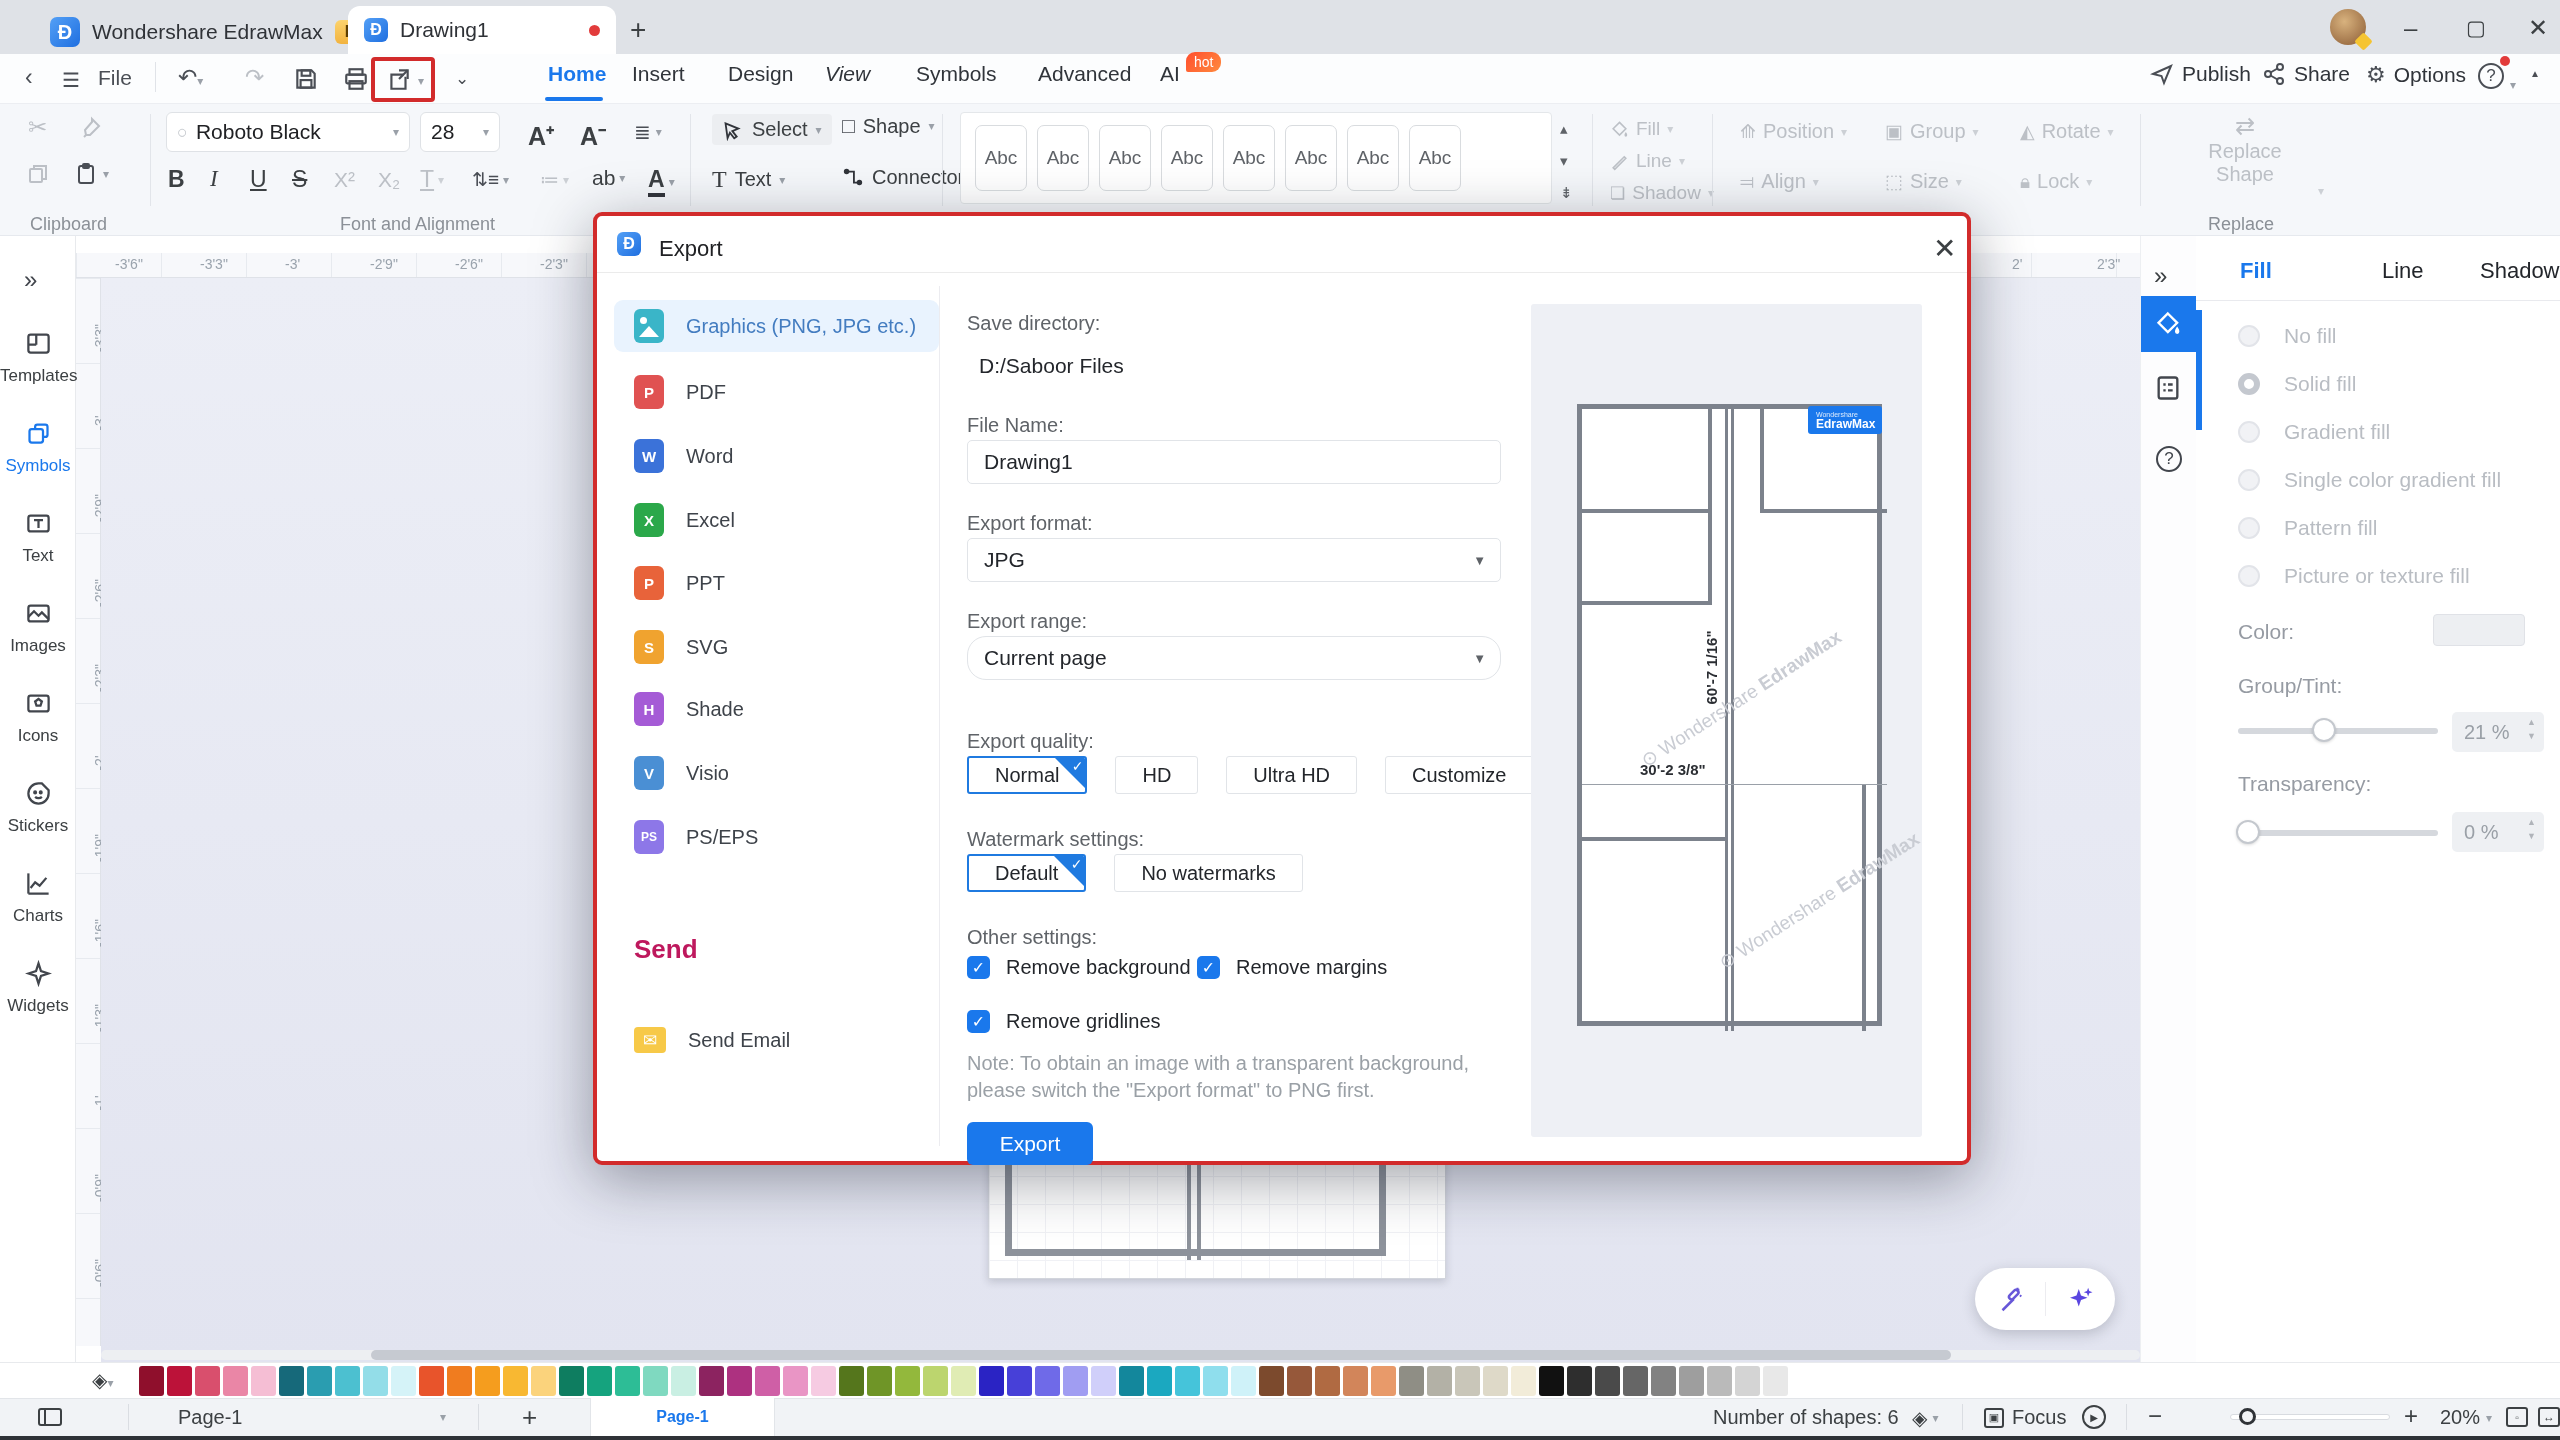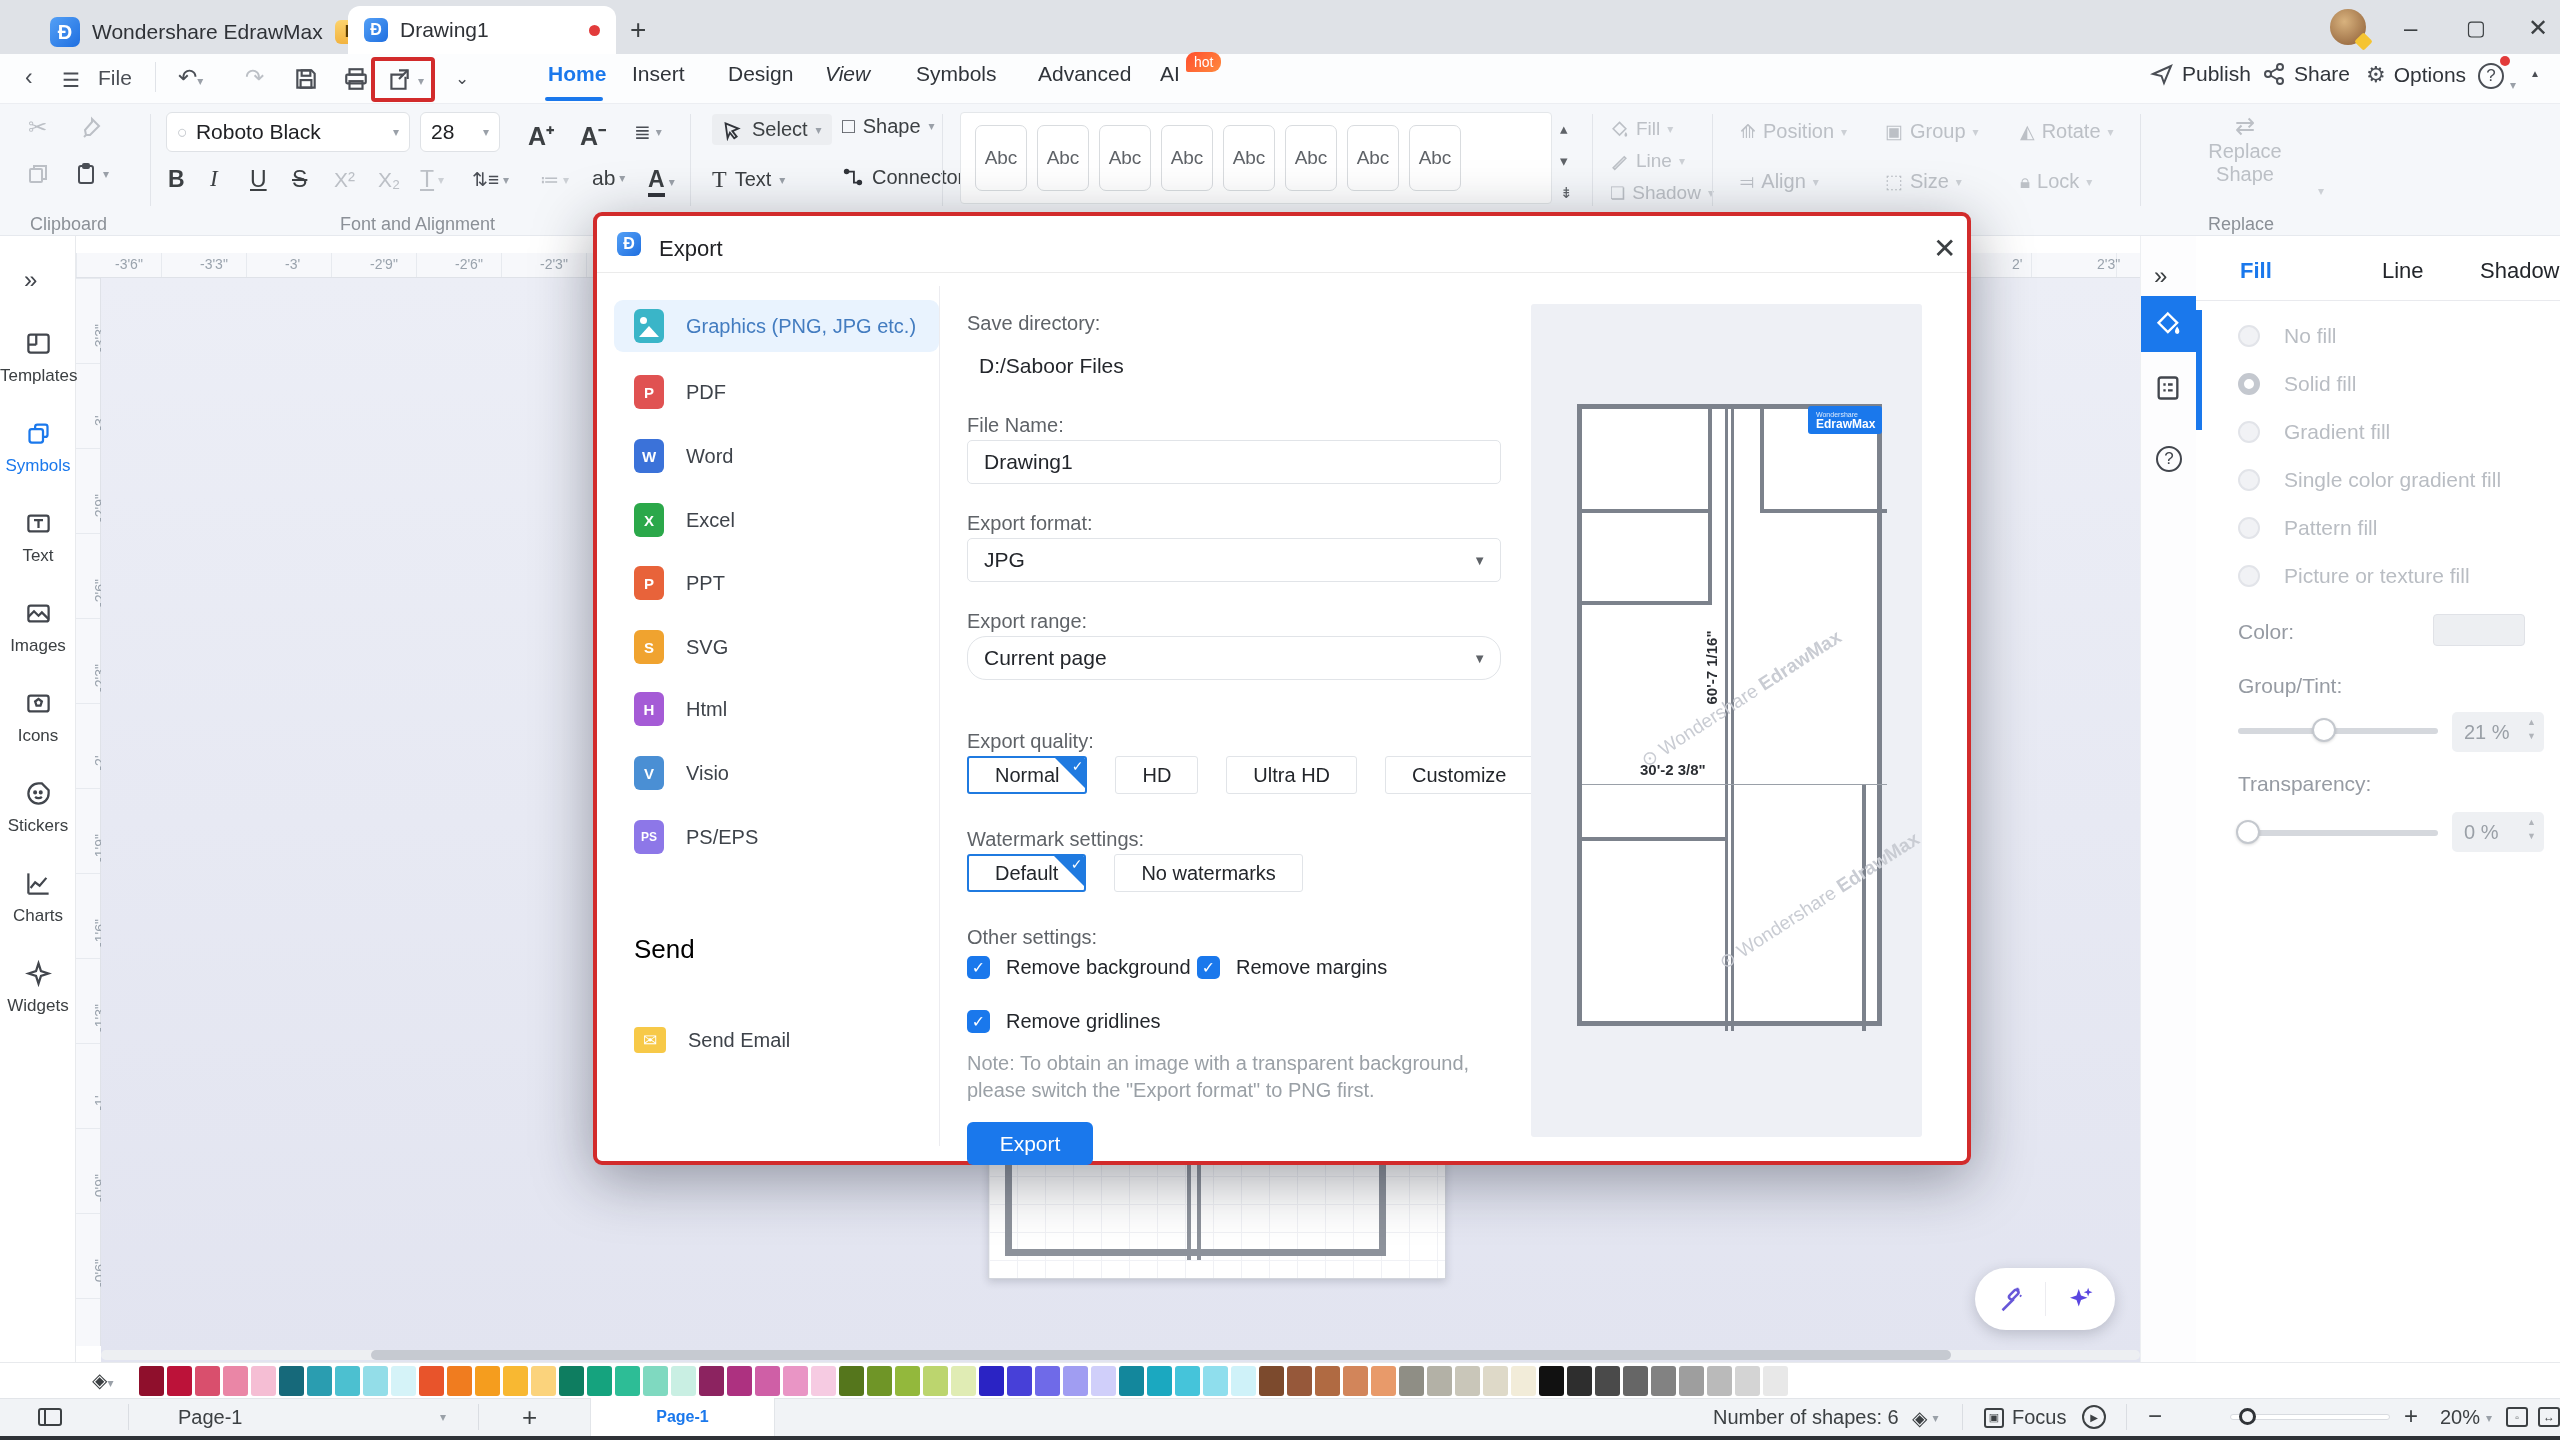--- a/index.html
+++ b/index.html
@@ -117,21 +117,21 @@
 .dlg-divider { left:0; top:56px; width:1370px; height:1px; background:#ebebeb; }
 .nav-item { position:absolute; left:17px; width:325px; height:52px; display:flex; align-items:center; gap:22px; padding-left:20px; border-radius:9px; }
 .nav-item.active { background:#e9f3fe; }
 .nav-item .nav-label { font-size:20px; color:#3e434a; }
 .nav-item.active .nav-label { color:#437cc0; }
 .ficon { width:30px; height:34px; border-radius:6px; color:#fff; font-weight:bold; font-size:15px; display:flex; align-items:center; justify-content:center; }
 .ficon-img { position:relative; }
 .ficon-img::before { content:""; position:absolute; left:6px; top:8px; width:7px; height:7px; border-radius:50%; background:#fff; }
 .ficon-img::after { content:""; position:absolute; left:5px; bottom:6px; border-left:10px solid transparent; border-right:10px solid transparent; border-bottom:11px solid #fff; }
 .nav-vdiv { left:342px; top:70px; width:1px; height:860px; background:#ececf0; }
-.send-title { left:37px; top:718px; font-size:26px; font-weight:normal; color:#000000;text-align:center; }
+.send-title { left:37px; top:718px; font-size:26px; font-weight:bold; color:#be185d;text-align:center; }
 .mail-ic { width:32px; height:26px; background:#f7c948; border-radius:4px; color:#fff; font-size:17px; display:flex; align-items:center; justify-content:center; }
 .form-label { position:absolute; left:370px; font-size:20px; color:#5f6368; }
 .form-value { position:absolute; font-size:21px; color:#23262b; }
 .input { position:absolute; left:370px; width:534px; height:44px; border:1px solid #e1e4e8; border-radius:5px; background:#fff; display:flex; align-items:center; padding:0 16px; font-size:21px; color:#23262b; }
 .sel-caret { position:absolute; right:14px; font-size:13px; color:#5f6368; }
 .browse-btn { left:1158px; top:126px; width:125px; height:40px; border:1px solid #dcdfe3; border-radius:5px; background:#fff; display:flex; align-items:center; justify-content:center; font-size:20px; color:#33363b; }
 .qrow { position:absolute; left:370px; display:flex; gap:28px; }
 .qbtn { position:relative; height:38px; border:1px solid #e1e4e8; border-radius:3px; background:#fff; display:flex; align-items:center; padding:0 26px; font-size:20px; color:#23262b; overflow:hidden; }
 .qbtn .corner { display:none; }
 .qbtn.selected { border:2px solid #1f7ae0; }
@@ -758,21 +758,21 @@
     <div class="nav-item" style="top:405px;">
       <span class="ficon" style="background:#f0a32f;">
           <span>S</span>
         </span>
       <span class="nav-label">SVG</span>
     </div>
     <div class="nav-item" style="top:467px;">
       <span class="ficon" style="background:#a55bd6;">
           <span>H</span>
         </span>
-      <span class="nav-label">Html</span>
+      <span class="nav-label">Shade</span>
     </div>
     <div class="nav-item" style="top:531px;">
       <span class="ficon" style="background:#4a8fd4;">
           <span>V</span>
         </span>
       <span class="nav-label">Visio</span>
     </div>
     <div class="nav-item" style="top:595px;">
       <span class="ficon" style="background:#8d77e8; font-size:12px;">
           <span>PS</span>

